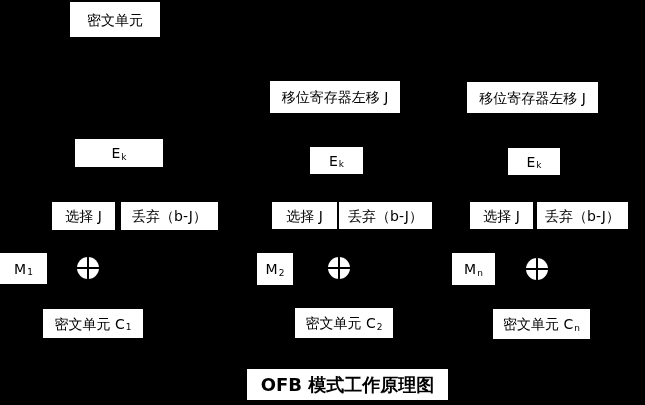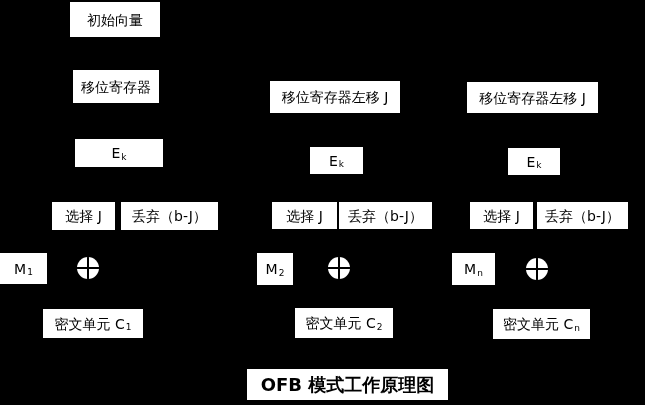--- a/index.html
+++ b/index.html
@@ -64,23 +64,22 @@
   .title-box {
     font-weight: bold;
     font-size: 18px;
   }
 </style>
 </head>
 <body>
 
 <div class="canvas">
 
-  <div class="box" style="left:70px; top:2px; width:90px; height:35px;">初始向量</div>
+  <div class="box" style="left:70px; top:2px; width:90px; height:35px;">密文单元</div>
 
-  <div class="box" style="left:73px; top:70px; width:86px; height:33px;">移位寄存器</div>
 
   <div class="box" style="left:75px; top:139px; width:88px; height:28px;">
     <span>E</span>
       <span class="sub">k</span>
   </div>
 
   <div class="box" style="left:52px; top:202px; width:63px; height:28px;">选择 J</div>
 
   <div class="box" style="left:121px; top:202px; width:97px; height:28px;">丢弃（b-J）</div>
 

